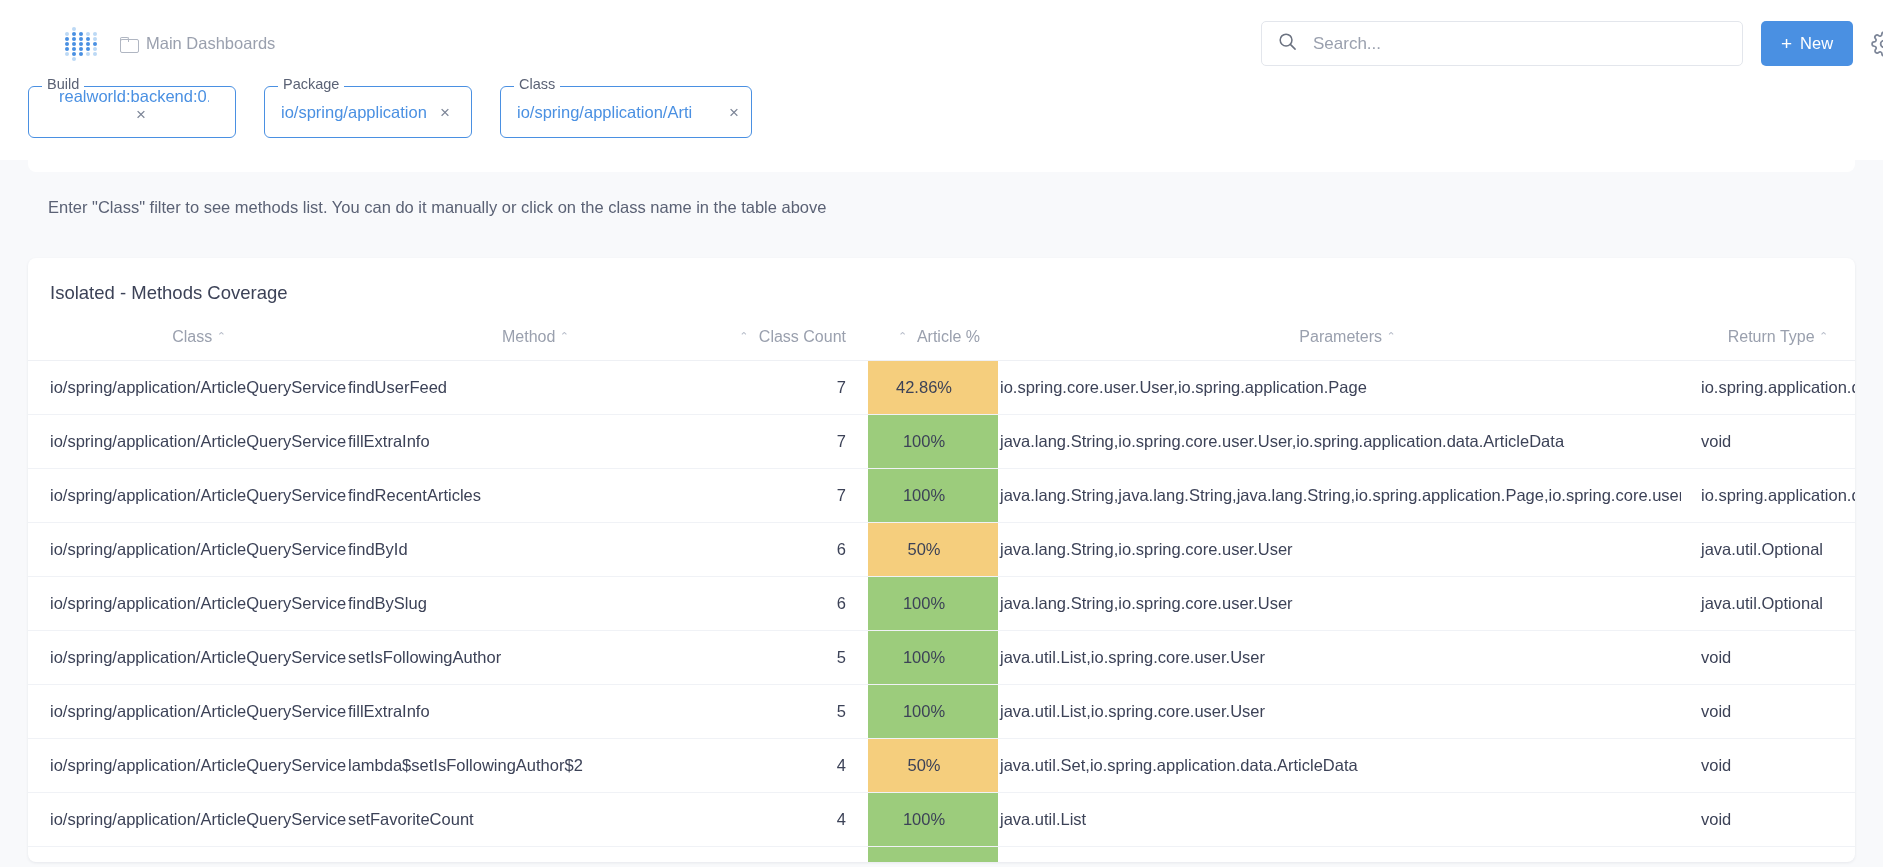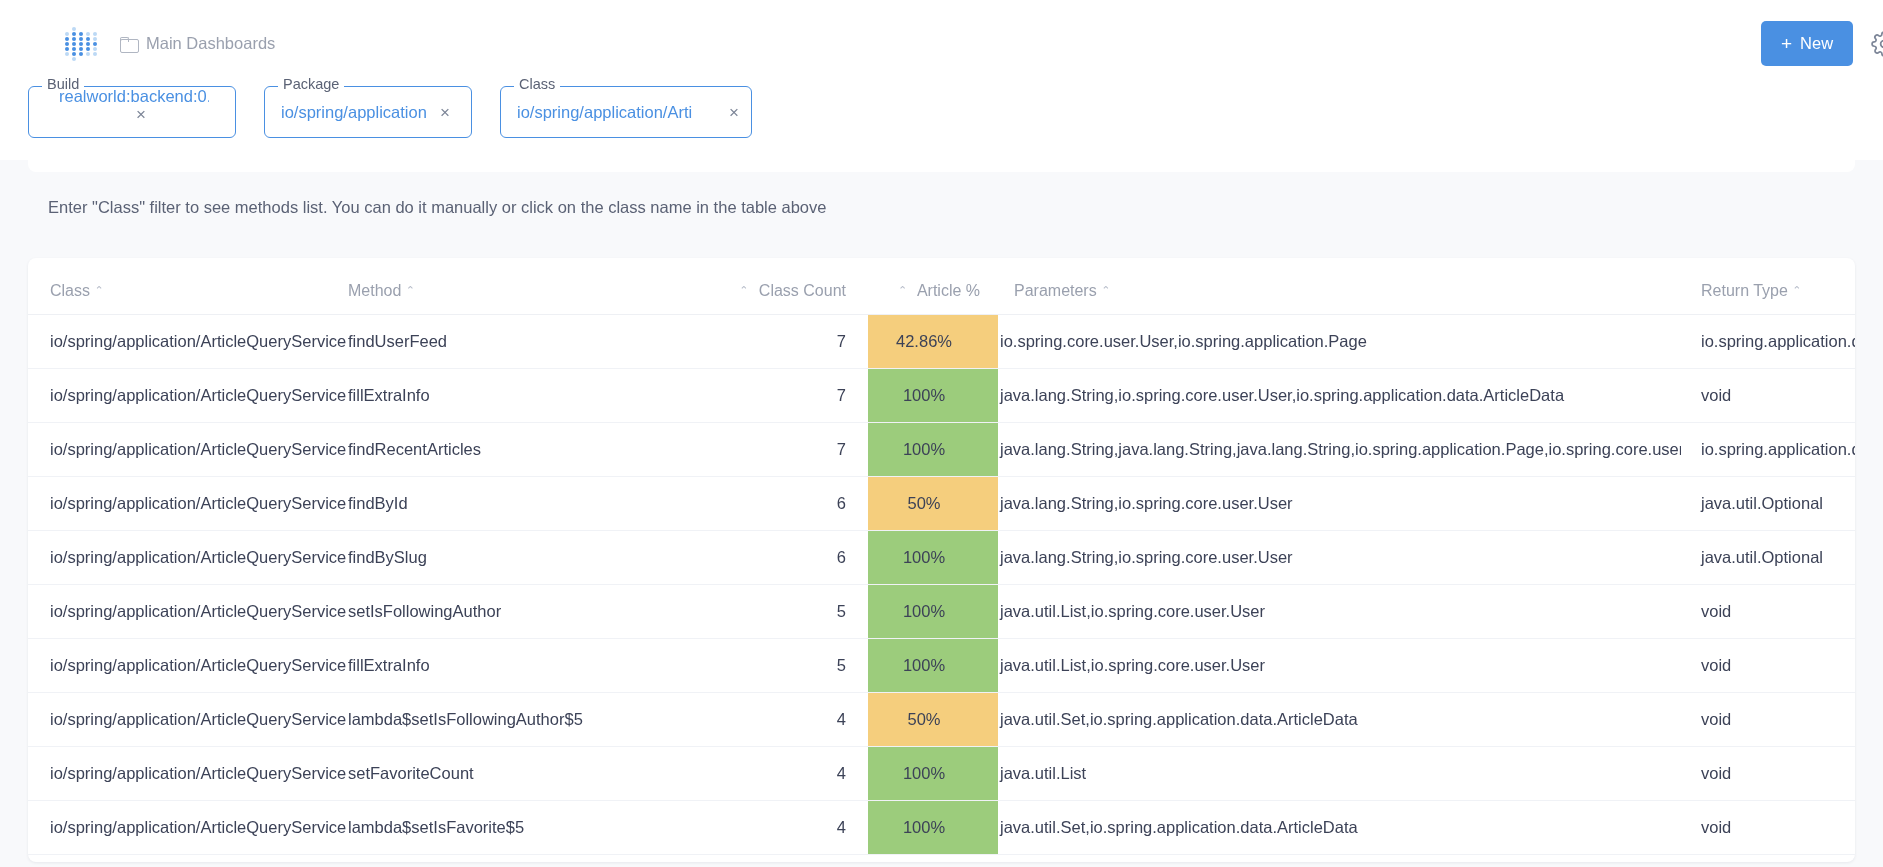--- a/index.html
+++ b/index.html
@@ -181,21 +181,21 @@
   .card-title {
     color: #3c4257; font-size: 18.5px;
     padding: 24px 0 0 22px;
   }
 
   table { width: 100%; border-collapse: collapse; table-layout: fixed; }
   thead th {
     font-weight: normal;
     color: #9aa0ae;
     font-size: 16px;
-    text-align: left;
+    text-align: center;
     padding: 24px 0 14px 0;
     border-bottom: 1px solid #eef0f4;
     white-space: nowrap;
   }
   th .caret { font-size: 11px; color:#b6bcc9; vertical-align: 2px; }
   th.num { text-align: right; }
   th.num .caret { margin-right: 6px; }
 
   col.c-class  { width: 320px; }
   col.c-method { width: 375px; }
@@ -283,20 +283,29 @@
       <i class="o"></i>
   </div>
 
   <div class="breadcrumb">
     <span class="folder-ico"></span>
     <span>Main Dashboards</span>
   </div>
 
   <div class="topbar-right">
 
+    <div class="searchbox">
+      <span class="sico">
+        <svg width="19" height="19" viewBox="0 0 20 20">
+          <circle cx="8.5" cy="8.5" r="6.2" fill="none" stroke="#6b7280" stroke-width="1.6"></circle>
+          <line x1="13" y1="13" x2="18" y2="18" stroke="#6b7280" stroke-width="1.6" stroke-linecap="round"></line>
+        </svg>
+      </span>
+      <input type="text" placeholder="Search..." style="">
+    </div>
 
     <button class="newbtn">
       <span class="plus">+</span>
       <span>New</span>
     </button>
 
     <span class="gear">
       <svg width="26" height="26" viewBox="0 0 24 24" fill="none" stroke="#7d8698" stroke-width="1.6" stroke-linecap="round" stroke-linejoin="round">
         <circle cx="12" cy="12" r="3.1"></circle>
         <path d="M19.4 15a1.65 1.65 0 0 0 .33 1.82l.06.06a2 2 0 1 1-2.83 2.83l-.06-.06a1.65 1.65 0 0 0-1.82-.33 1.65 1.65 0 0 0-1 1.51V21a2 2 0 0 1-4 0v-.09A1.65 1.65 0 0 0 9 19.4a1.65 1.65 0 0 0-1.82.33l-.06.06a2 2 0 1 1-2.83-2.83l.06-.06a1.65 1.65 0 0 0 .33-1.82 1.65 1.65 0 0 0-1.51-1H3a2 2 0 0 1 0-4h.09A1.65 1.65 0 0 0 4.6 9a1.65 1.65 0 0 0-.33-1.82l-.06-.06a2 2 0 1 1 2.83-2.83l.06.06A1.65 1.65 0 0 0 9 4.6a1.65 1.65 0 0 0 1-1.51V3a2 2 0 0 1 4 0v.09a1.65 1.65 0 0 0 1 1.51 1.65 1.65 0 0 0 1.82-.33l.06-.06a2 2 0 1 1 2.83 2.83l-.06.06A1.65 1.65 0 0 0 19.4 9v0a1.65 1.65 0 0 0 1.51 1H21a2 2 0 0 1 0 4h-.09a1.65 1.65 0 0 0-1.51 1z"></path>
@@ -322,20 +331,21 @@
   <div class="filter-chip chip-class">
     <span class="legend">Class</span>
     <span class="val">io/spring/application/Arti</span>
     <span class="xbtn">×</span>
   </div>
 </div>
 
 <div class="hint">Enter "Class" filter to see methods list. You can do it manually or click on the class name in the table above</div>
 
 <div class="card">
+  <div class="card-title">Isolated - Methods Coverage</div>
 
   <table>
     <colgroup>
       <col class="c-class">
         <col class="c-method">
         <col class="c-probes">
       <col class="c-cov">
         <col class="c-params">
         <col class="c-ret">
     </colgroup>
@@ -419,21 +429,21 @@
         <tr>
           <td class="td-class">io/spring/application/ArticleQueryService</td>
           <td class="td-method">fillExtraInfo</td>
           <td class="td-probes">5</td>
           <td class="td-cov cov-green">100%</td>
           <td class="td-params">java.util.List,io.spring.core.user.User</td>
           <td class="td-ret">void</td>
         </tr>
         <tr>
           <td class="td-class">io/spring/application/ArticleQueryService</td>
-          <td class="td-method">lambda$setIsFollowingAuthor$5</td>
+          <td class="td-method">lambda$setIsFollowingAuthor$2</td>
           <td class="td-probes">4</td>
           <td class="td-cov cov-orange">50%</td>
           <td class="td-params">java.util.Set,io.spring.application.data.ArticleData</td>
           <td class="td-ret">void</td>
         </tr>
         <tr>
           <td class="td-class">io/spring/application/ArticleQueryService</td>
           <td class="td-method">setFavoriteCount</td>
           <td class="td-probes">4</td>
           <td class="td-cov cov-green">100%</td>

